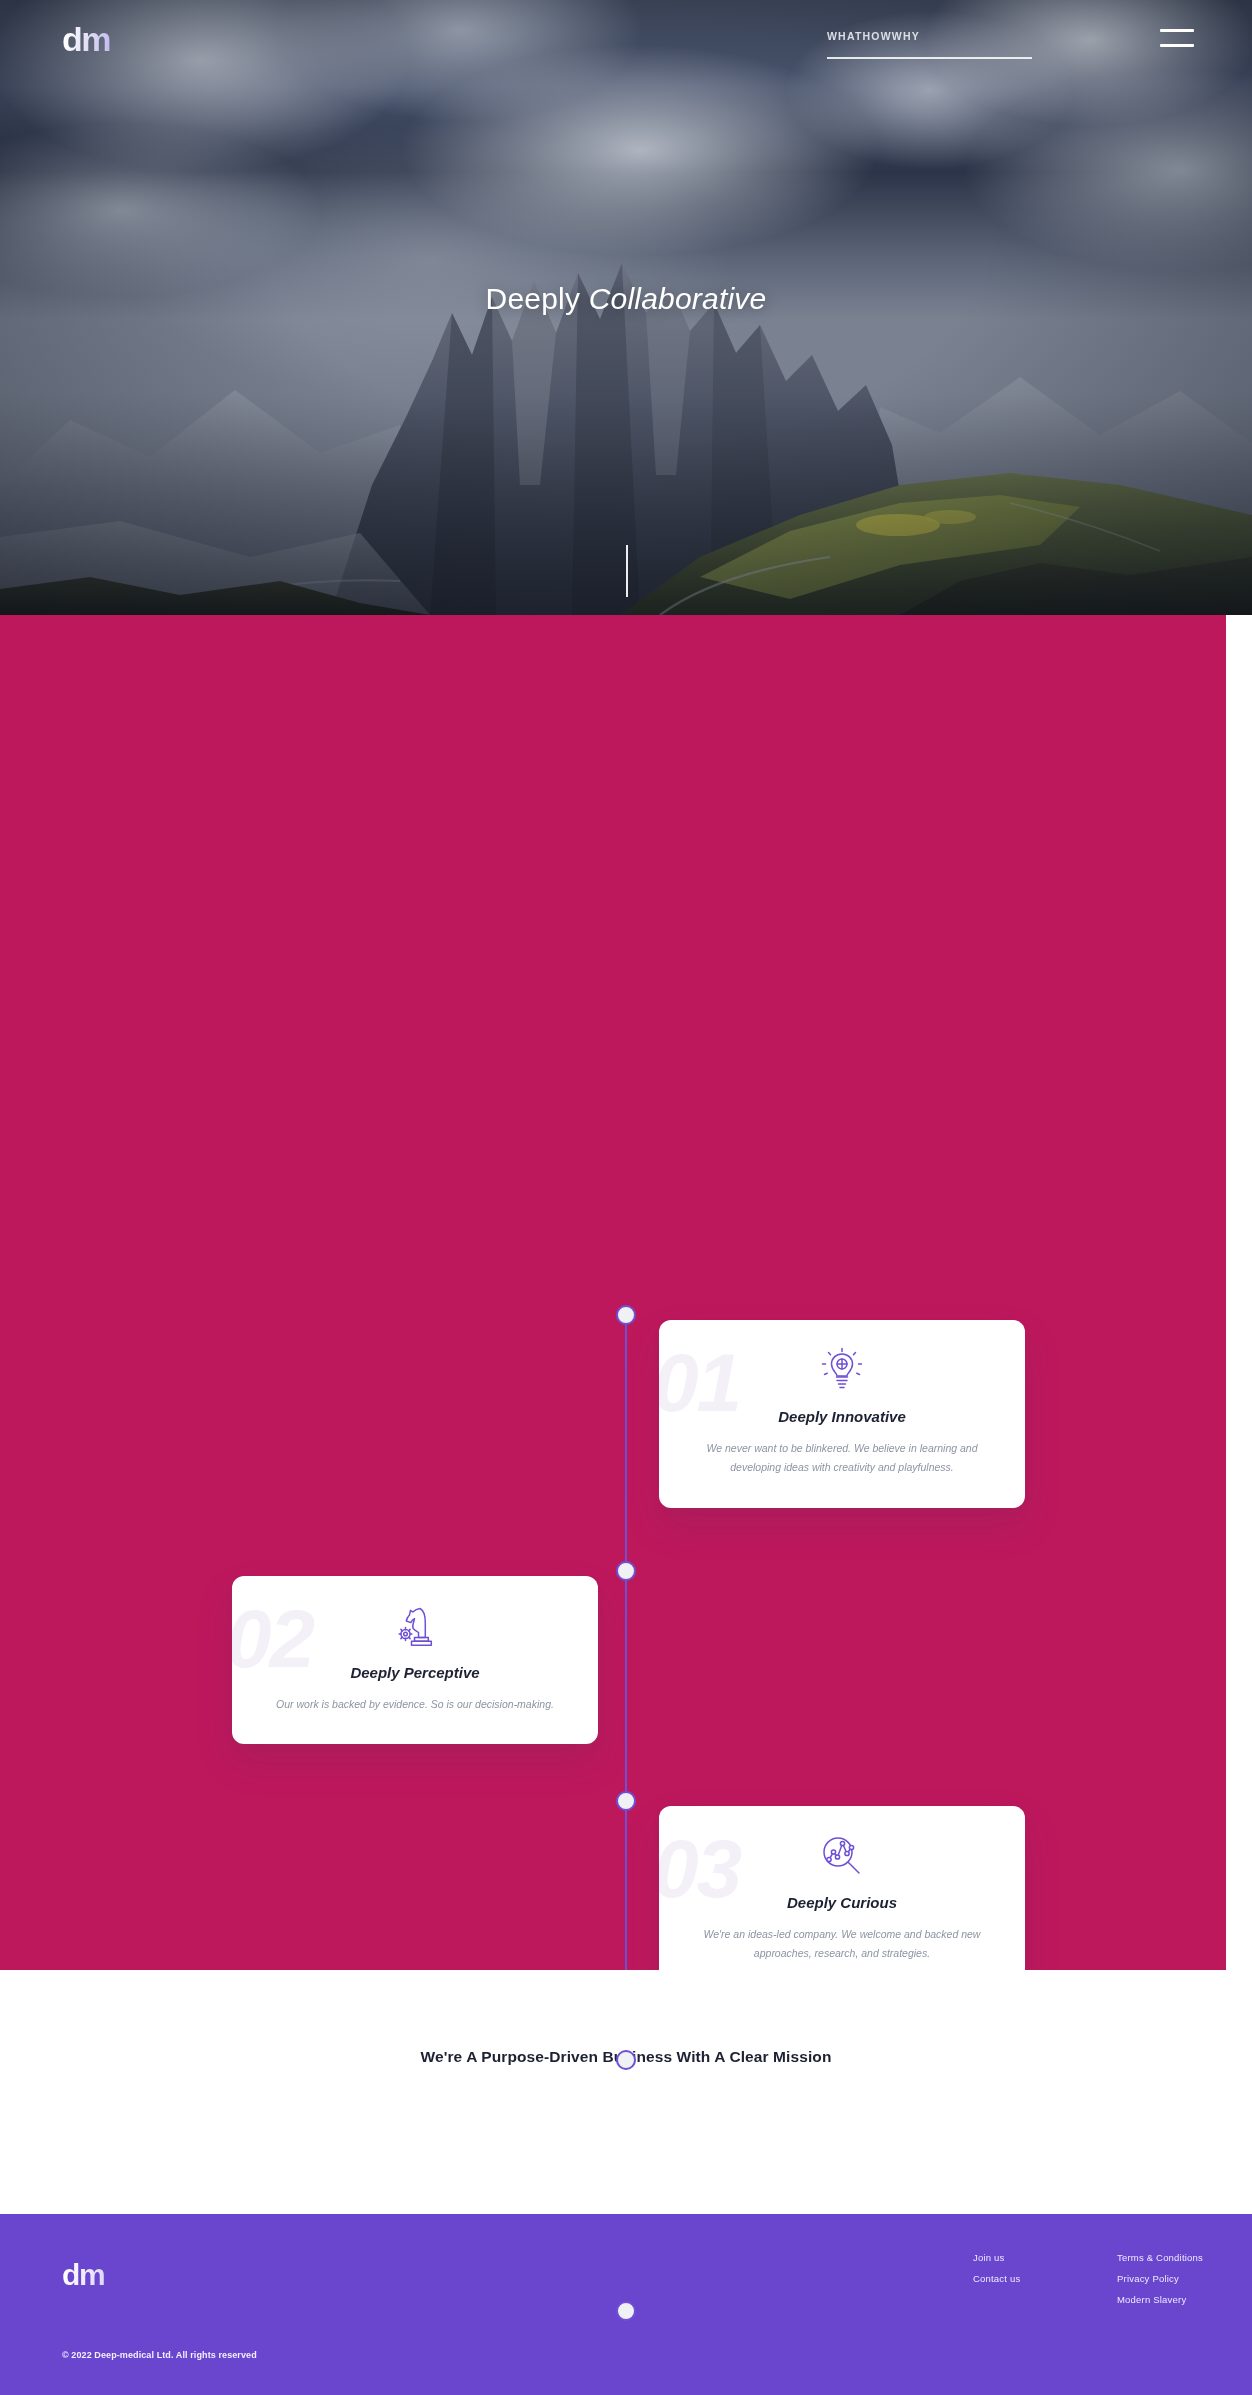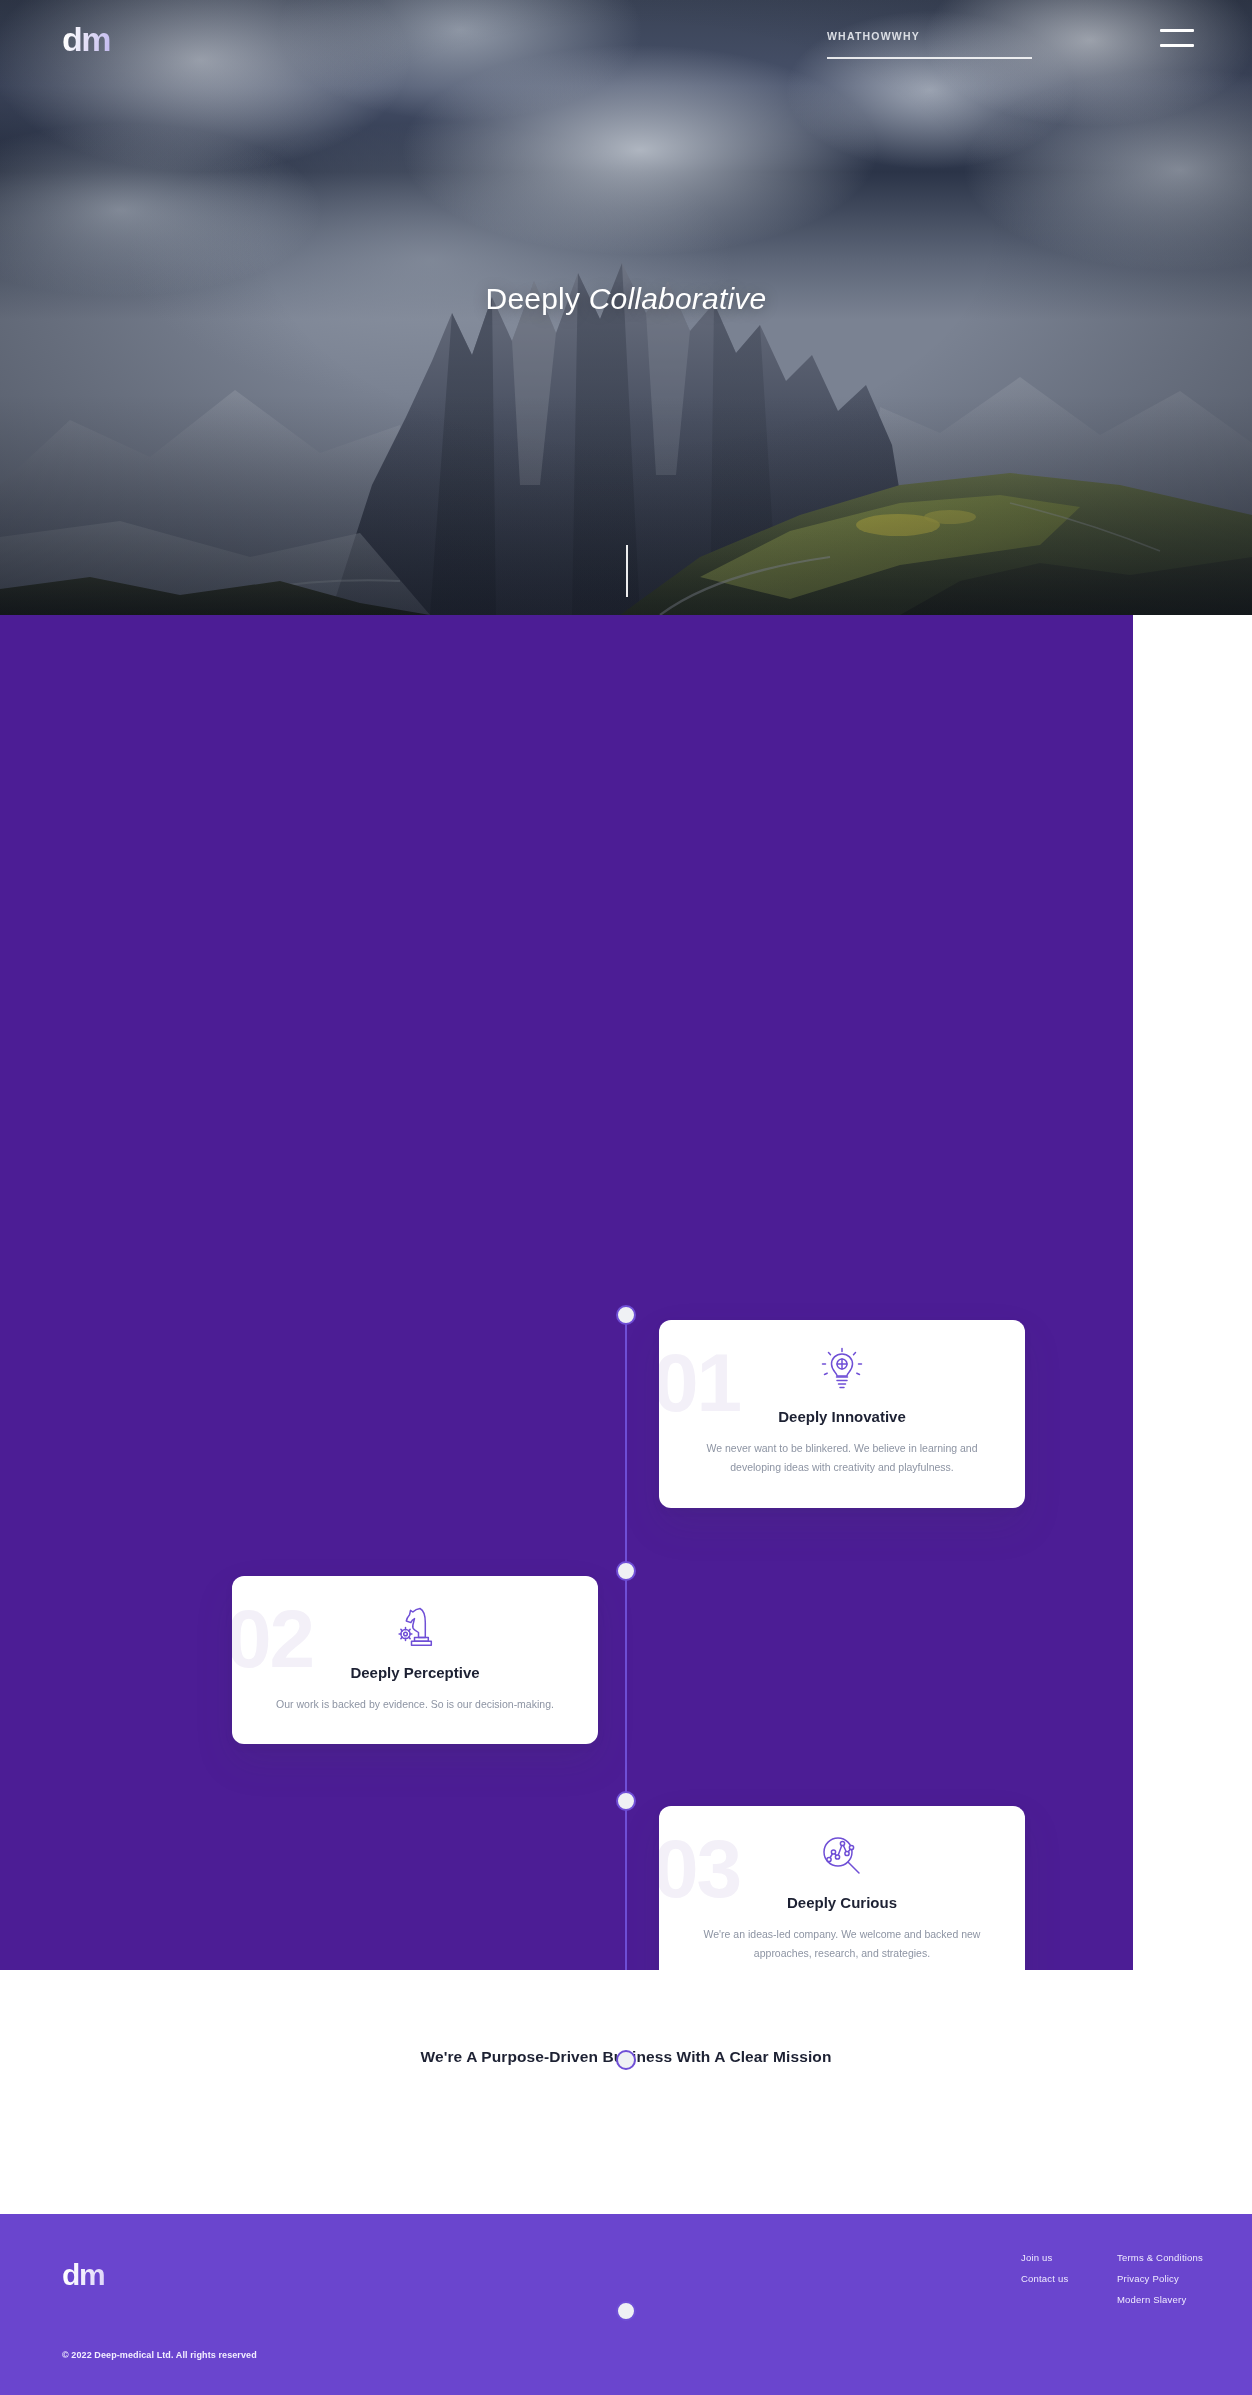--- a/index.html
+++ b/index.html
@@ -86,22 +86,23 @@
   }
   .hero-title b{font-weight:400;}
   .hero-title span{font-weight:400;font-style:italic;}
   .scroll-line{
     position:absolute;left:626px;top:545px;width:2px;height:52px;
     background:rgba(255,255,255,.92);z-index:5;
   }
 
   
   .values{
-    position:relative;width:1133px;height:1355px;
-    background:#4c1d95;
+    position:relative;width:1226px;height:1355px;
+    background:#be185d;
+    font-style:italic;
   }
   .timeline-line{
     position:absolute;left:625px;top:700px;width:2px;height:996px;
     background:#6f4fd6;
   }
   .tl-dot{
     position:absolute;left:616px;width:20px;height:20px;border-radius:50%;
     border:2px solid #6f4fd6;background:#eff1f4;z-index:3;
   }
   .card{
@@ -144,21 +145,21 @@
   .footer-logo{
     position:absolute;left:62px;top:46px;
     font-size:30px;font-weight:700;letter-spacing:-1.4px;line-height:1;
     background:linear-gradient(100deg,#ffffff 10%,#f0ecfd 50%,#ddd5f8 100%);
     -webkit-background-clip:text;background-clip:text;color:transparent;
   }
   .footer-col{position:absolute;display:flex;flex-direction:column;gap:10px;}
   .footer-col a{
     color:#efeaff;text-decoration:none;font-size:9.5px;letter-spacing:.2px;
   }
-  .fc1{left:973px;top:38px;margin-left:48px;}
+  .fc1{left:973px;top:38px;}
   .fc2{left:1117px;top:38px;}
   .copyright{
     position:absolute;left:62px;top:136px;
     font-size:9px;font-weight:700;color:#f3efff;letter-spacing:.1px;
   }
 </style>
 </head>
 <body>
 
 <div class="page">

